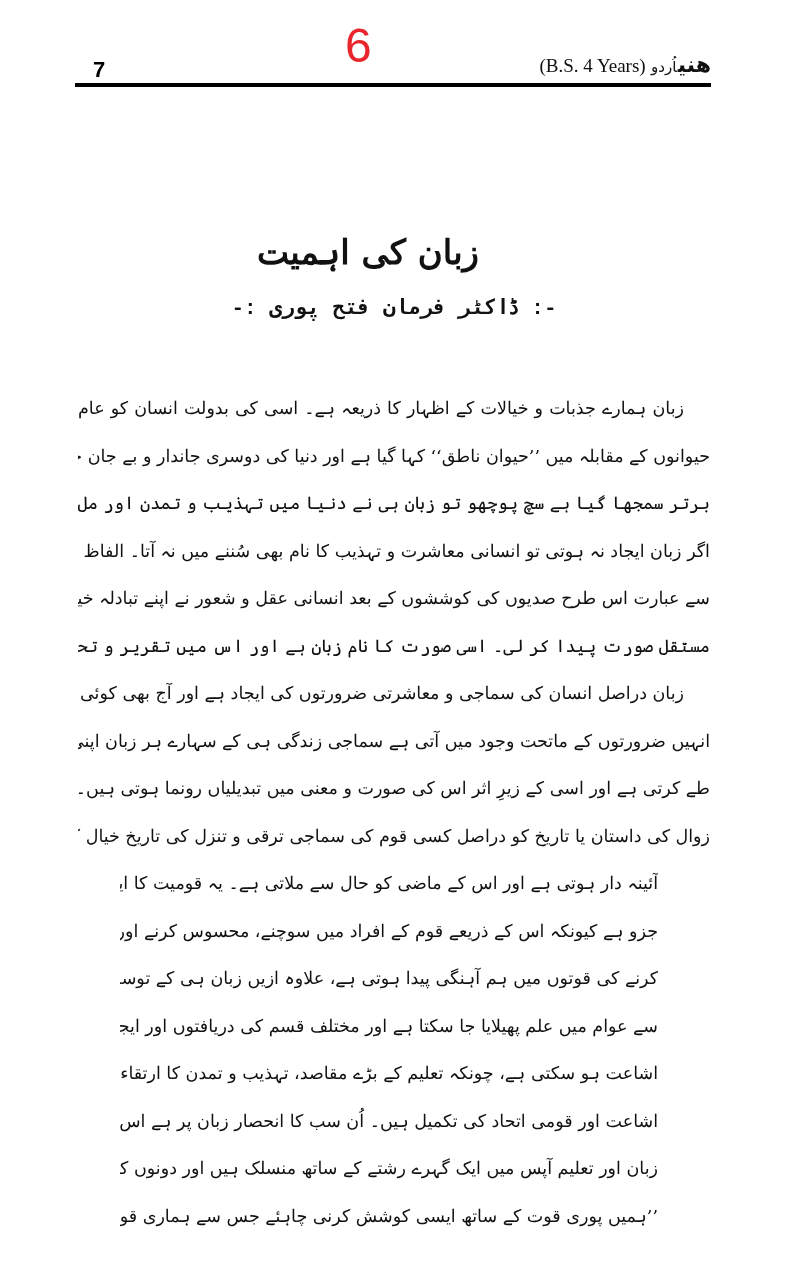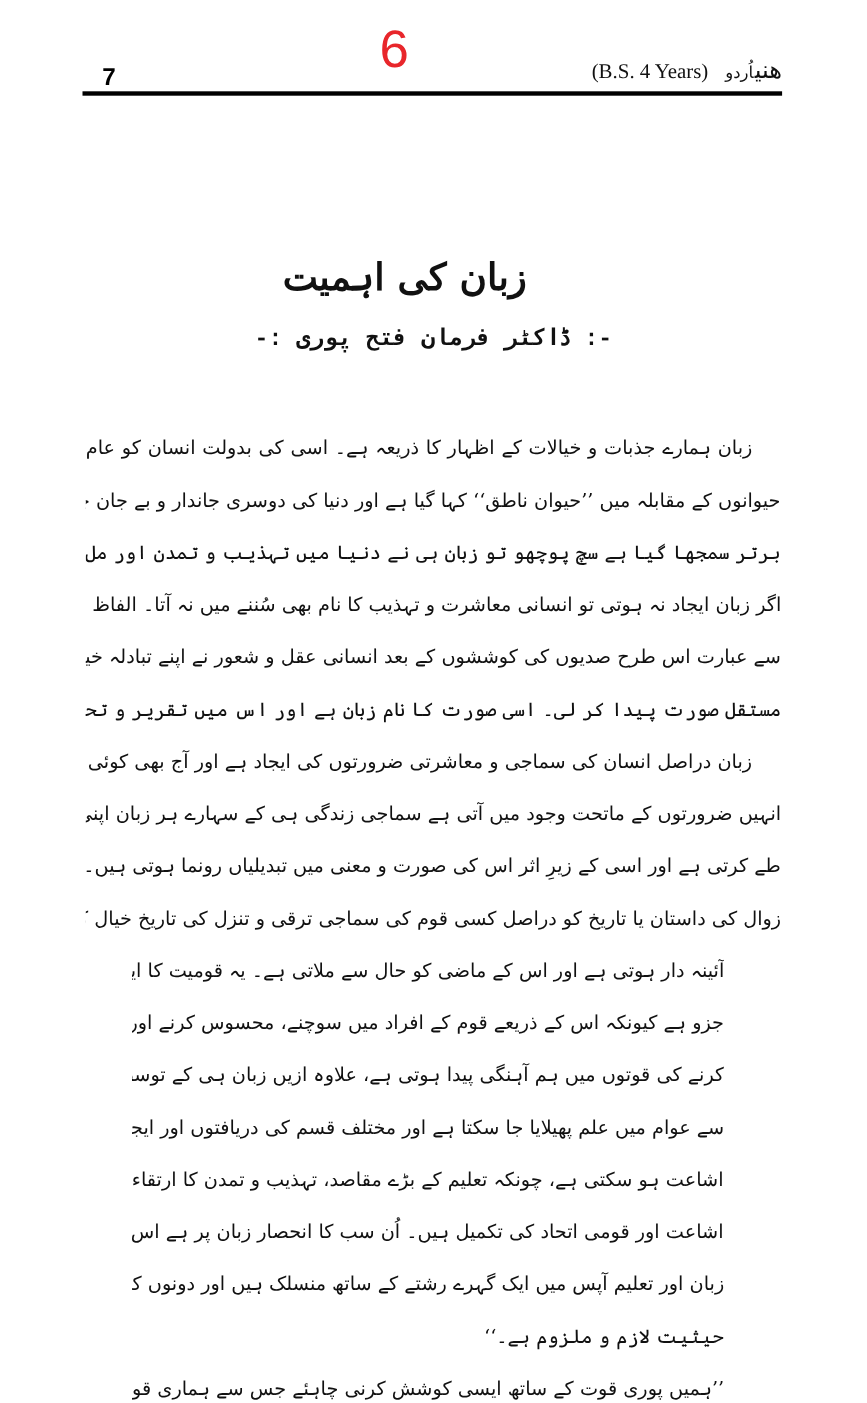--- a/index.html
+++ b/index.html
@@ -1,23 +1,23 @@
 <!DOCTYPE html>
 <html><head>
 <meta charset="utf-8">
 <style>
   html, body { margin: 0; padding: 0; background: #ffffff; }
   body { width: 788px; height: 1275px; position: relative; overflow: hidden; color: #111; font-family: "DejaVu Sans", sans-serif; }
   .header { position: absolute; left: 75px; top: 0; width: 636px; height: 90px; }
   .page-num { position: absolute; left: 18px; top: 57px; font-family: "Liberation Sans", sans-serif; font-weight: bold; font-size: 22px; color: #000; }
   .chapter-num { position: absolute; left: 270px; top: 22px; font-family: "Liberation Sans", sans-serif; font-size: 48px; line-height: 1; }
   .running-title { position: absolute; right: 0; top: 52px; direction: rtl; font-size: 17px; white-space: nowrap; }
-  .running-title .urdu-hindi { font-weight: normal; font-size: 22px; }
+  .running-title .urdu-hindi { font-weight: bold; font-size: 22px; }
   .running-title .urdu-word { font-size: 15px; margin-right: 1px; text-align: center; }
-  .running-title .course { font-family: "Liberation Serif", serif; font-size: 19px; margin-right: 10px; }
+  .running-title .course { font-family: "Liberation Serif", serif; font-size: 19px; }
   .rule { position: absolute; left: 0; top: 83px; width: 636px; height: 4px; background: #000; }
 
   .title { position: absolute; left: 0; width: 736px; top: 232px; text-align: center; direction: rtl; font-family: "DejaVu Serif", serif; font-weight: bold; font-size: 34px; }
   .author { position: absolute; left: 0; width: 788px; top: 295px; text-align: center; direction: rtl; font-family: Liberation Mono, monospace; font-weight: bold; font-size: 21px; }
 
   .body { position: absolute; left: 78px; width: 632px; top: 380px; direction: rtl; font-family: "DejaVu Serif", serif; font-size: 17.5px; }
   .line { height: 37.5px; line-height: 37.5px; white-space: nowrap; text-align: justify; text-align-last: justify; overflow: hidden; margin-top: 10px; }
   .line.first { padding-right: 26px; }
   .line.last { text-align-last: right; }
   .quote { margin-left: 42px; margin-right: 52px; }
@@ -56,16 +56,15 @@
     <div class="line last">زوال کی داستان یا تاریخ کو دراصل کسی قوم کی سماجی ترقی و تنزل کی تاریخ خیال کرنا چاہئے:</div>
   </div>
   <div class="quote">
     <div class="line">آئینہ دار ہوتی ہے اور اس کے ماضی کو حال سے ملاتی ہے۔ یہ قومیت کا ایک لازماً</div>
     <div class="line">جزو ہے کیونکہ اس کے ذریعے قوم کے افراد میں سوچنے، محسوس کرنے اور عمل</div>
     <div class="line">کرنے کی قوتوں میں ہم آہنگی پیدا ہوتی ہے، علاوہ ازیں زبان ہی کے توسط</div>
     <div class="line">سے عوام میں علم پھیلایا جا سکتا ہے اور مختلف قسم کی دریافتوں اور ایجادوں کی</div>
     <div class="line">اشاعت ہو سکتی ہے، چونکہ تعلیم کے بڑے مقاصد، تہذیب و تمدن کا ارتقاء، علم کی</div>
     <div class="line">اشاعت اور قومی اتحاد کی تکمیل ہیں۔ اُن سب کا انحصار زبان پر ہے اس لیے</div>
     <div class="line">زبان اور تعلیم آپس میں ایک گہرے رشتے کے ساتھ منسلک ہیں اور دونوں کی</div>
-    <div class="line short">حیثیت لازم و ملزوم ہے۔‘‘</div>
     <div class="line">’’ہمیں پوری قوت کے ساتھ ایسی کوشش کرنی چاہئے جس سے ہماری قومی</div>
   </div>
 </div>
 
 </body></html>

